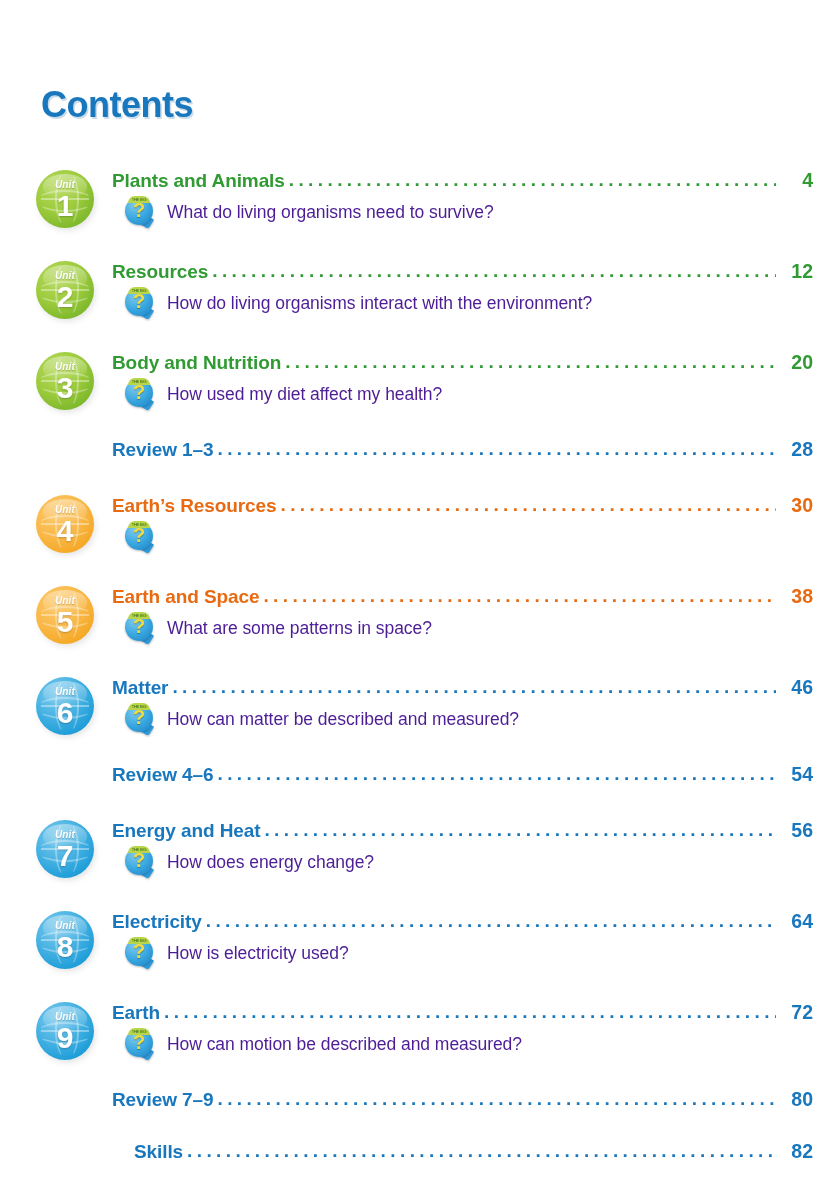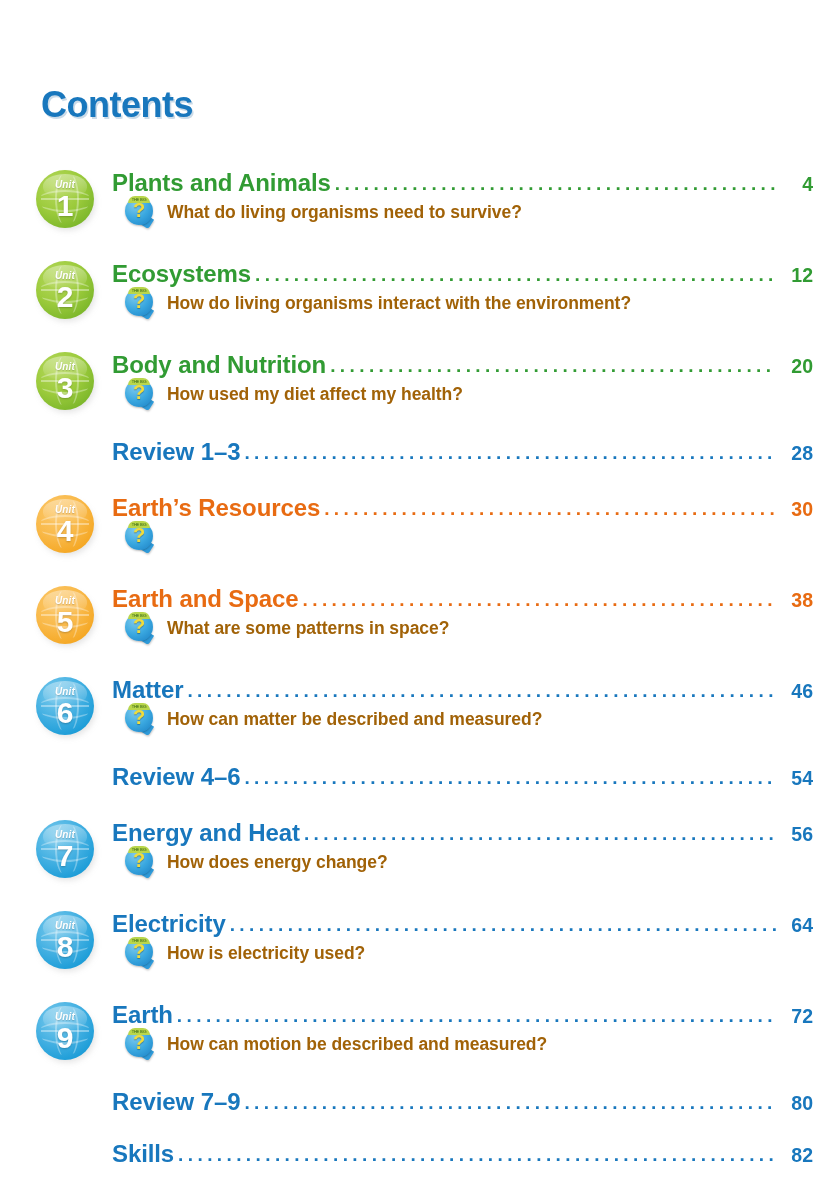--- a/index.html
+++ b/index.html
@@ -45,20 +45,21 @@
 
   .entry {
     position: relative;
     height: 91px;
   }
   .entry.review {
     height: 52px;
   }
   .entry.skills {
     height: 52px;
+    margin-left: 22px;
   }
 
   
   .badge {
     position: absolute;
     left: 36px;
     top: 7px;
     width: 58px;
     height: 58px;
     border-radius: 50%;
@@ -173,21 +174,21 @@
     right: 24px;
     top: 6px;
     display: flex;
     align-items: baseline;
     white-space: nowrap;
   }
   .entry.review .title-row,
   .entry.skills .title-row { top: 2px; justify-content: space-between; }
 
   .chapter-title {
-    font-size: 24px;
+    font-size: 19px;
     font-weight: bold;
     letter-spacing: -0.1px;
     flex: 0 0 auto;
     padding-right: 4px;
   }
   .leader {
     flex: 1 1 auto;
     overflow: hidden;
     height: 17px;
     position: relative;
@@ -276,22 +277,22 @@
     font-size: 4px;
     line-height: 7px;
     text-align: center;
     color: #2b5c12;
     overflow: hidden;
     letter-spacing: -0.2px;
   }
   .q-text {
     margin-left: 9px;
     font-size: 17.5px;
-    font-weight: bold;
-    color: #a16207;
+    font-weight: normal;
+    color: #4c1d95;
     letter-spacing: -0.05px;
     white-space: nowrap;
   }
 </style>
 </head>
 <body>
 
 <div class="page">
 
   <div class="contents-title">Contents</div>
@@ -330,21 +331,21 @@
           <div class="shadow"></div>
           <div class="globe">
             <div class="inner"></div>
             <div class="equator"></div>
             <div class="gloss"></div>
           </div>
           <div class="unit-word">Unit</div>
           <div class="unit-num">2</div>
         </div>
         <div class="title-row">
-          <span class="chapter-title c-green">Ecosystems</span>
+          <span class="chapter-title c-green">Resources</span>
           <span class="leader">
             <span class="dots c-green">........................................................................................................................</span>
           </span>
           <span class="page-num c-green">12</span>
         </div>
         <div class="q-row">
           <span class="q-icon">
             <span class="tail"></span>
             <span class="bubble"></span>
             <span class="banner">THE BIG</span>

